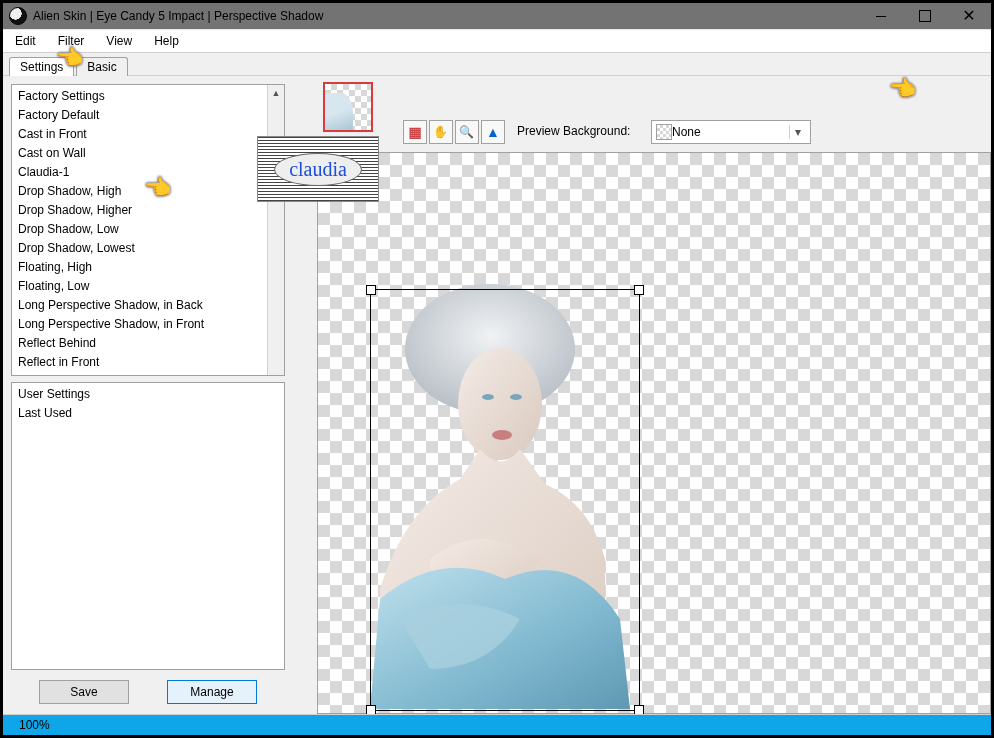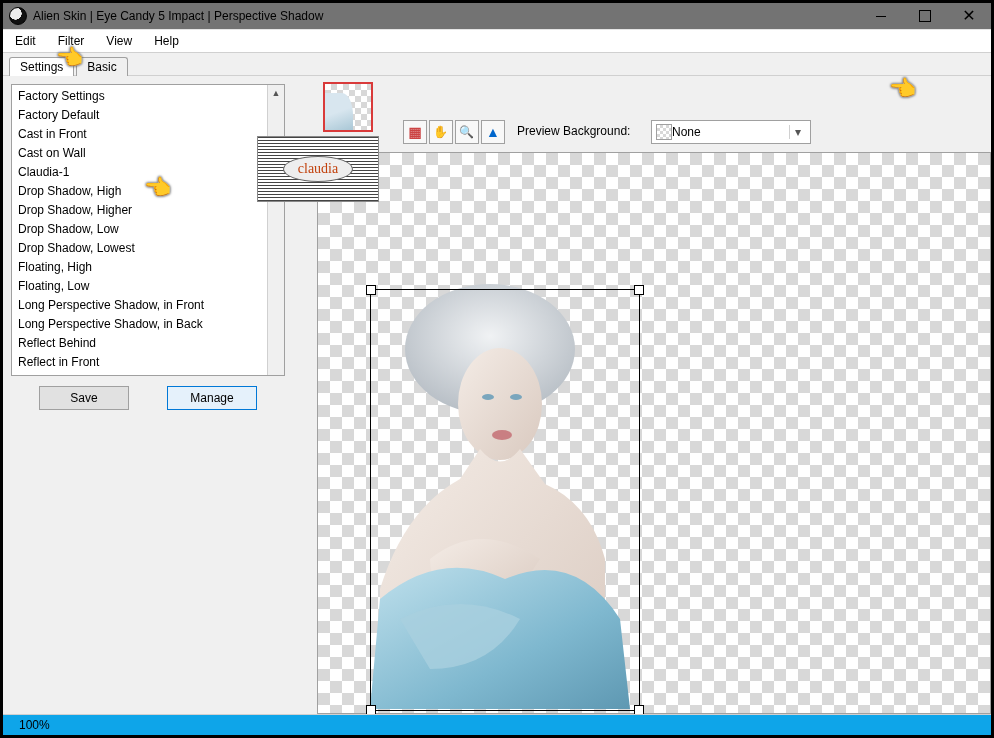--- a/index.html
+++ b/index.html
@@ -272,22 +272,22 @@
   .hand-right { transform:none; }
   
   .watermark {
     position:absolute;
     left:-36px; top:60px;
     width:120px; height:64px;
     background: repeating-linear-gradient(0deg, #444 0 1px, #fff 1px 3px);
     border:1px solid #888;
     display:flex; align-items:center; justify-content:center;
     font-family: cursive;
-    font-size:14px;
-    color:#c2410c;
+    font-size:20px;
+    color:#1d4ed8;
     z-index:30;
   }
   .watermark .oval {
     background:#eee;
     border:1px solid #666;
     border-radius:50%;
     padding:4px 14px;
   }
   
   .statusbar {
@@ -338,32 +338,38 @@
           <li>Factory Default</li>
           <li>Cast in Front</li>
           <li>Cast on Wall</li>
           <li>Claudia-1</li>
           <li>Drop Shadow, High</li>
           <li>Drop Shadow, Higher</li>
           <li>Drop Shadow, Low</li>
           <li>Drop Shadow, Lowest</li>
           <li>Floating, High</li>
           <li>Floating, Low</li>
+          <li>Long Perspective Shadow, in Back</li>
           <li>Long Perspective Shadow, in Front</li>
-          <li>Long Perspective Shadow, in Back</li>
           <li>Reflect Behind</li>
           <li>Reflect in Front</li>
         </ul>
         <div class="scrollbar">
           <div class="scroll-arrow">▲</div>
         </div>
 
         <div class="hand hand-right" style="left:132px; top:90px; position:absolute;">👈</div>
       </div>
 
+      <div id="user-list" class="listbox">
+        <ul>
+          <li class="header">User Settings</li>
+          <li>Last Used</li>
+        </ul>
+      </div>
 
       <div class="btnrow">
         <div class="pushbtn">Save</div>
         <div class="pushbtn focus">Manage</div>
       </div>
     </div>
 
     <div class="centerpane">
 
       <div class="thumb">

